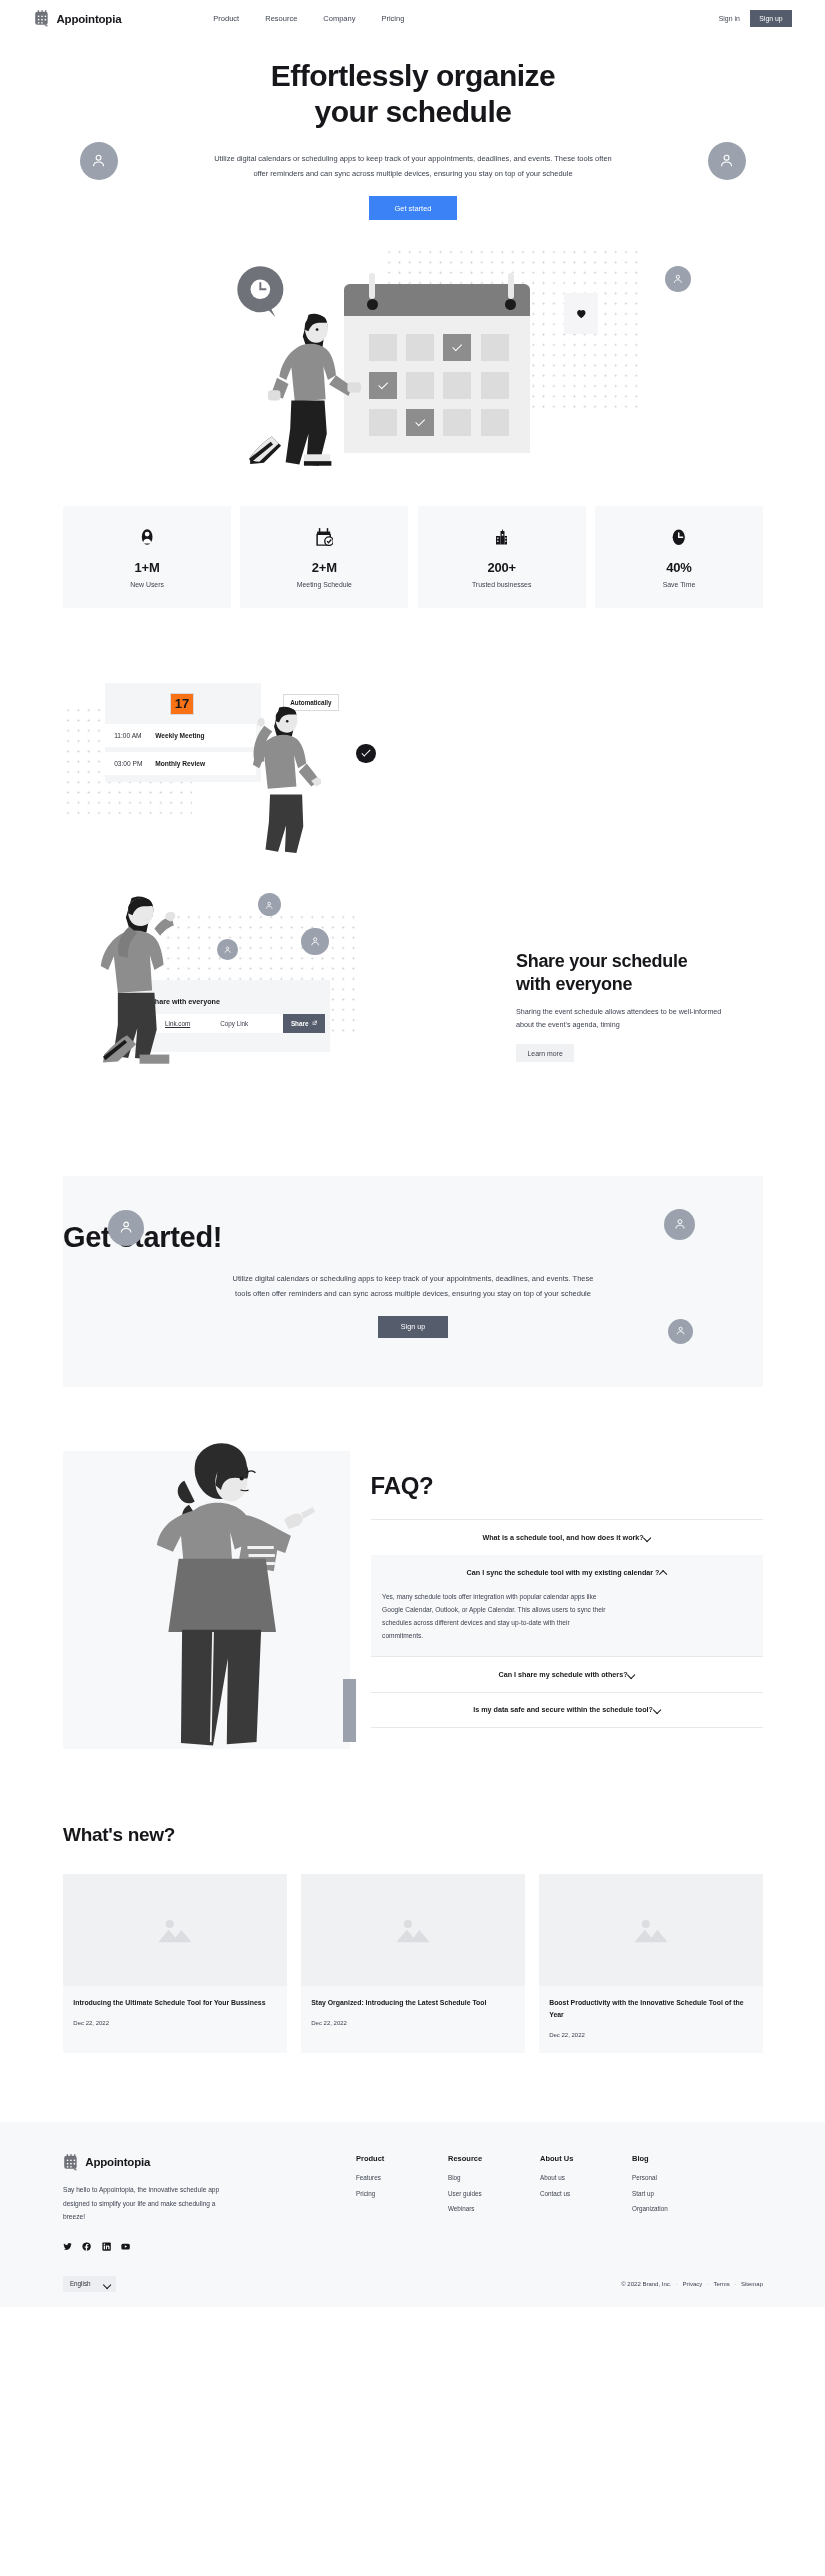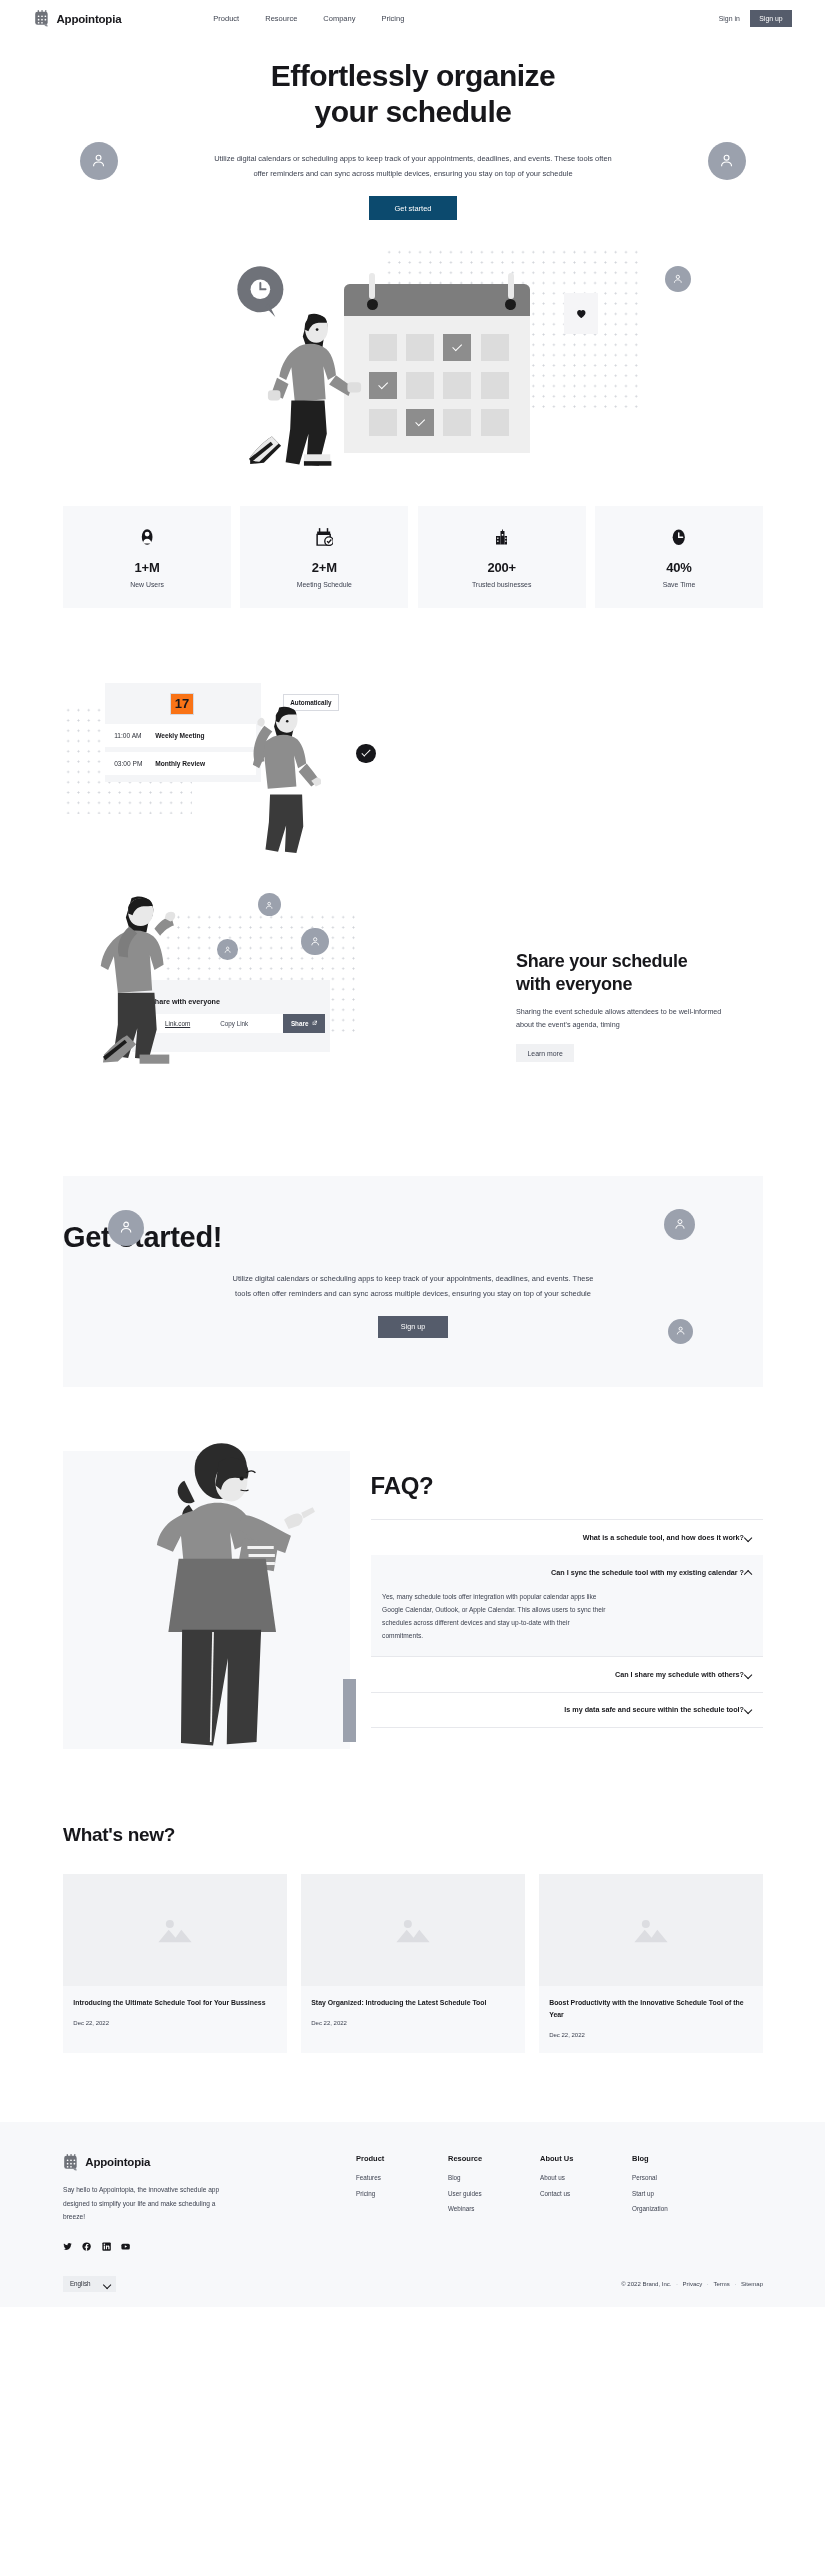--- a/index.html
+++ b/index.html
@@ -36,21 +36,21 @@
   .hero { position: relative; padding-top: 20.6px; }
   .hero h1 {
     font-size: 30px; line-height: 1.22; font-weight: 800; text-align: center;
     letter-spacing: -0.5px; color: #17171b; max-width: 436px; margin: 0 auto;
   }
   .hero p {
     margin: 20.6px auto 0; max-width: 402px; text-align: center;
     font-size: 7.5px; line-height: 2.0; color: #3d4250;
   }
   .hero-cta { text-align: center; margin-top: 15px; }
-  .btn-hero { background: #0c4a6e; color: #fff; padding: 7.5px 25px; font-size: 7.5px; }
+  .btn-hero { background: #3b82f6; color: #fff; padding: 7.5px 25px; font-size: 7.5px; }
 
   .avatar {
     position: absolute; border-radius: 50%; background: #9ba1ad;
     display: flex; align-items: center; justify-content: center;
   }
   .avatar svg { width: 45%; height: 45%; }
 
   
   .hero-art { position: relative; height: 241px; margin-top: 10.3px; }
   .dots {
@@ -135,21 +135,21 @@
   
   .faq { display: flex; gap: 20.6px; margin-top: 64px; align-items: flex-start; }
   .faq .art { width: 287px; height: 298px; flex: none; position: relative; background: #f7f8fa; }
   .faq .col { flex: 1; padding-top: 20.6px; }
   .faq h2 { font-size: 24px; font-weight: 700; letter-spacing: -0.3px; }
   .faq-list { margin-top: 19.5px; }
   .faq-item { border-top: 0.6px solid #e7e8ec; }
   .faq-item:last-child { border-bottom: 0.6px solid #e7e8ec; }
   .faq-item.open { background: #f7f8fa; border-top-color: transparent; }
   .faq-q {
-    display: flex; align-items: center; justify-content: flex-end;
+    display: flex; align-items: center; justify-content: center;
     padding: 12.6px 11.5px; font-size: 7.2px; font-weight: 800; color: #17171b; cursor: pointer;
   }
   .faq-a { padding: 0 11.5px 13.8px; font-size: 6.6px; line-height: 2.0; color: #3d4250; max-width: 247px; }
   .chev { width: 7.5px; height: 7.5px; position: relative; flex: none; }
   .chev::after {
     content: ""; position: absolute; left: 0.6px; top: 1.1px;
     width: 5.2px; height: 5.2px; border-right: 1px solid #17171b; border-bottom: 1px solid #17171b;
     transform: rotate(45deg);
   }
   .chev.up::after { transform: rotate(-135deg); top: 2.3px; }

